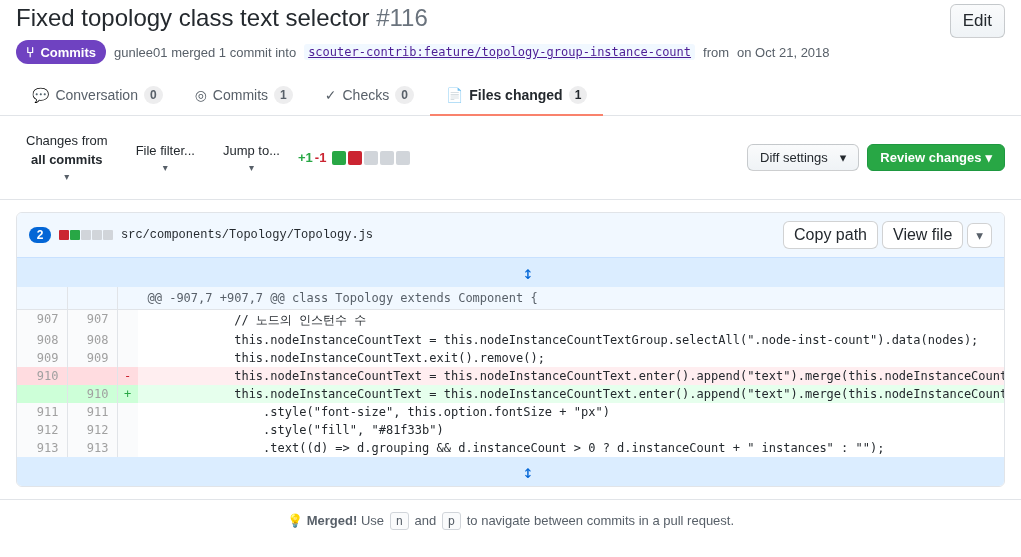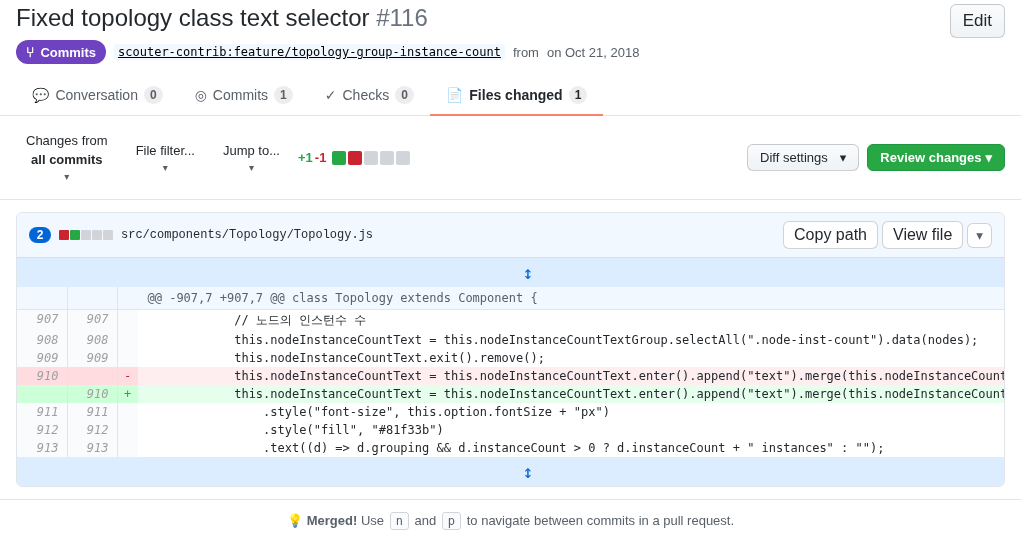--- a/index.html
+++ b/index.html
@@ -8,21 +8,21 @@
     .page-container { width: 1021px; min-height: 557px; background: #fff; overflow: hidden; }
     
     
     .pr-header { padding: 4px 16px 0 16px; }
     .pr-title { font-size: 24px; font-weight: 400; color: #24292e; margin-bottom: 8px; }
     .pr-title .pr-number { color: #6a737d; font-weight: 300; }
     .edit-btn { float: right; padding: 6px 12px; font-size: 17px; background: linear-gradient(#fafbfc,#eff3f6); border: 1px solid rgba(27,31,35,0.2); border-radius: 6px; cursor: pointer; color: #24292e; }
     .pr-meta { display: flex; align-items: center; gap: 8px; margin-bottom: 12px; font-size: 13px; color: #586069; }
     .merged-badge { display: inline-flex; align-items: center; gap: 6px; background: #6f42c1; color: #fff; padding: 4px 10px; border-radius: 20px; font-size: 13px; font-weight: 600; }
     .merged-badge .merge-icon { font-size: 14px; }
-    .branch-link { color: #000000; font-family: monospace; font-size: 12px; background: #f1f8ff; padding: 1px 4px; border-radius: 3px; }
+    .branch-link { color: #4c1d95; font-family: monospace; font-size: 12px; background: #f1f8ff; padding: 1px 4px; border-radius: 3px; }
     
     
     .tabs { display: flex; border-bottom: 1px solid #e1e4e8; padding: 0 16px; gap: 0; }
     .tab { display: flex; align-items: center; gap: 6px; padding: 10px 16px; font-size: 14px; color: #586069; border-bottom: 2px solid transparent; cursor: pointer; text-decoration: none; margin-bottom: -1px; }
     .tab.active { color: #24292e; border-bottom-color: #f9826c; font-weight: 600; }
     .tab-count { display: inline-flex; align-items: center; justify-content: center; background: rgba(27,31,35,0.08); border-radius: 20px; padding: 2px 6px; font-size: 12px; font-weight: 600; }
     .tab-icon { font-size: 14px; }
     
     
     .filter-bar { display: flex; align-items: center; gap: 8px; padding: 12px 16px; border-bottom: 1px solid #e1e4e8; }
@@ -50,21 +50,21 @@
     .file-path { font-family: Liberation Mono, monospace; font-size: 12px; color: #24292e; flex: 1; }
     .file-actions { display: flex; gap: 4px; align-items: center; }
     .file-action-btn { padding: 4px 10px; font-size: 16px; background: #fff; border: 1px solid rgba(27,31,35,0.2); border-radius: 6px; cursor: pointer; color: #24292e; }
     .expand-btn { padding: 4px 8px; background: #fff; border: 1px solid rgba(27,31,35,0.2); border-radius: 6px; cursor: pointer; color: #586069; }
     
     
     .diff-table { width: 100%; border-collapse: collapse; font-family: monospace; font-size: 12px; overflow-x: auto; display: block; }
     .diff-table tr { border: none; }
     .diff-hunk-header { background: #f1f8ff; color: #586069; }
     .diff-hunk-header td { padding: 4px 10px; color: #586069; border-bottom: 1px solid #e1e4e8; }
-    .line-num { width: 50px; min-width: 50px; color: #a0a0a0; text-align: right; padding: 2px 8px; user-select: none; vertical-align: top; border-right: 1px solid #e1e4e8; font-size: 12px; font-style: italic; }
+    .line-num { width: 50px; min-width: 50px; color: #a0a0a0; text-align: right; padding: 2px 8px; user-select: none; vertical-align: top; border-right: 1px solid #e1e4e8; font-size: 12px; }
     .line-content { padding: 2px 10px; white-space: pre; color: #24292e; overflow: hidden; }
     .line-add { background: #e6ffed; }
     .line-add .line-num { background: #cdffd8; }
     .line-add .line-content { background: #e6ffed; }
     .line-del { background: #ffeef0; }
     .line-del .line-num { background: #ffdce0; }
     .line-del .line-content { background: #ffeef0; }
     .line-normal .line-num { background: #fafbfc; }
     .line-normal .line-content { background: #fff; }
     .expand-row td { background: #dbedff; text-align: center; padding: 4px; cursor: pointer; }
@@ -93,20 +93,21 @@
         <span>Fixed topology class text selector</span>
         <span class="pr-number">#116</span>
       </h1>
       <button class="edit-btn">Edit</button>
     </div>
     <div class="pr-meta">
       <span class="merged-badge">
         <span class="merge-icon">⑂</span>
         <span>Commits</span>
       </span>
+      <span>gunlee01 merged 1 commit into</span>
       <a class="branch-link" href="#">scouter-contrib:feature/topology-group-instance-count</a>
       <span>from</span>
       <span>on Oct 21, 2018</span>
     </div>
   </div>
 
   <div class="tabs">
     <a class="tab">
       <span class="tab-icon">💬</span>
       <span>Conversation</span>

